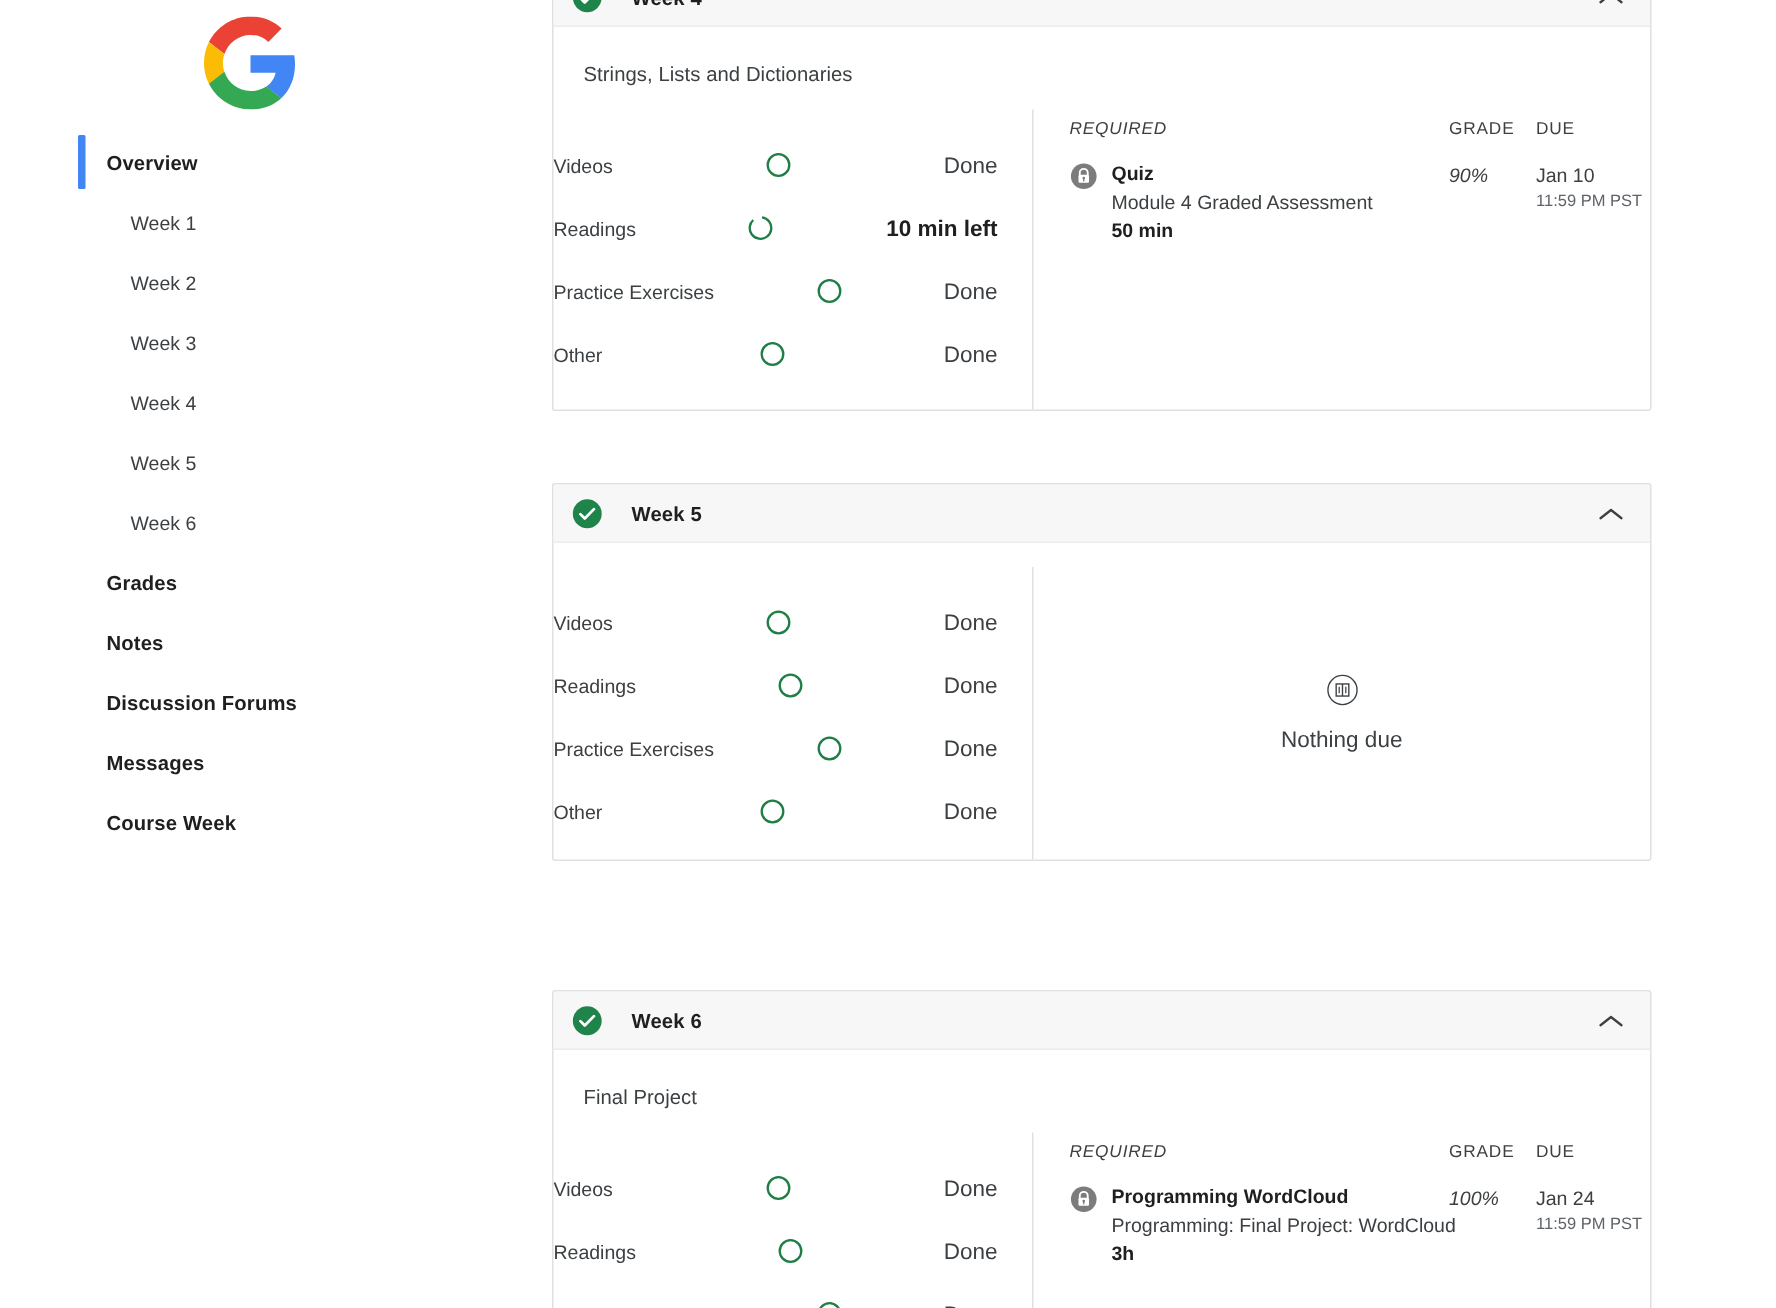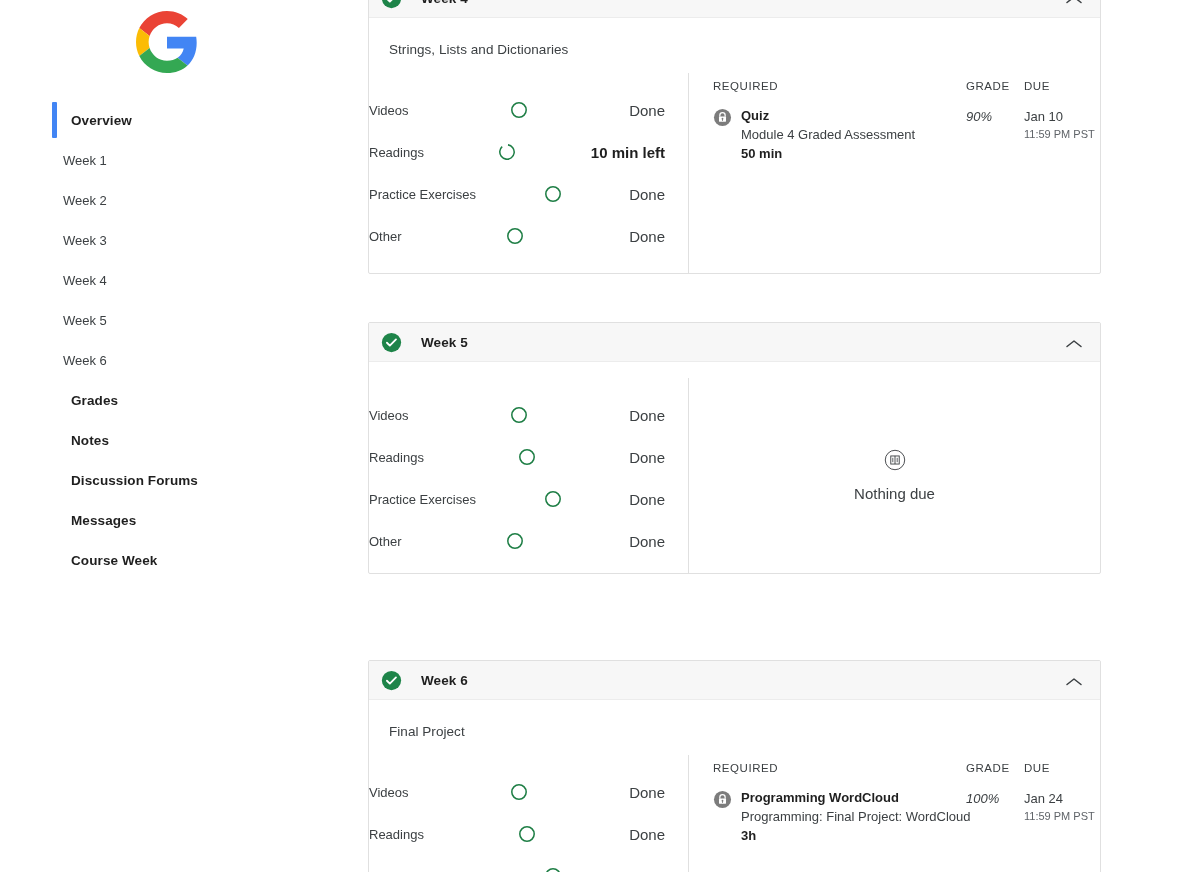--- a/index.html
+++ b/index.html
@@ -35,21 +35,21 @@
     position: absolute;
     left: 136px;
     top: 11px;
     width: 62px;
     height: 62px;
   }
 
   #nav {
     position: absolute;
     left: 0;
-    top: 100px;
+    top: 88px;
     width: 368px;
     text-align: center;
   }
 
   .nav-item {
     position: relative;
     height: 40px;
     display: flex;
     align-items: center;
     cursor: pointer;
@@ -57,21 +57,21 @@
 
   .nav-item.top-level .nav-label {
     padding-left: 71px;
     font-size: 13.5px;
     font-weight: bold;
     color: #1f1f1f;
     letter-spacing: 0.1px;
   }
 
   .nav-item.sub-level .nav-label {
-    padding-left: 63px;
+    padding-left: 87px;
     font-size: 13px;
     font-weight: normal;
     color: #3c4043;
   }
 
   .nav-item .active-bar {
     position: absolute;
     left: 52px;
     top: 2px;
     width: 5px;
@@ -211,21 +211,21 @@
 
   .assign-head {
     display: flex;
     font-size: 11.5px;
     letter-spacing: 0.55px;
     color: #3c4043;
     height: 26px;
     align-items: flex-start;
   }
 
-  .col-required { width: 253px; flex: 0 0 253px; }
+  .col-required { width: 253px; flex: 0 0 253px; font-style: italic; }
   .col-grade    { width: 58px;  flex: 0 0 58px; }
   .col-due      { width: 110px; flex: 0 0 110px; }
 
   .assign-row {
     display: flex;
     margin-top: 0px;
   }
 
   .assign-main {
     width: 253px;

